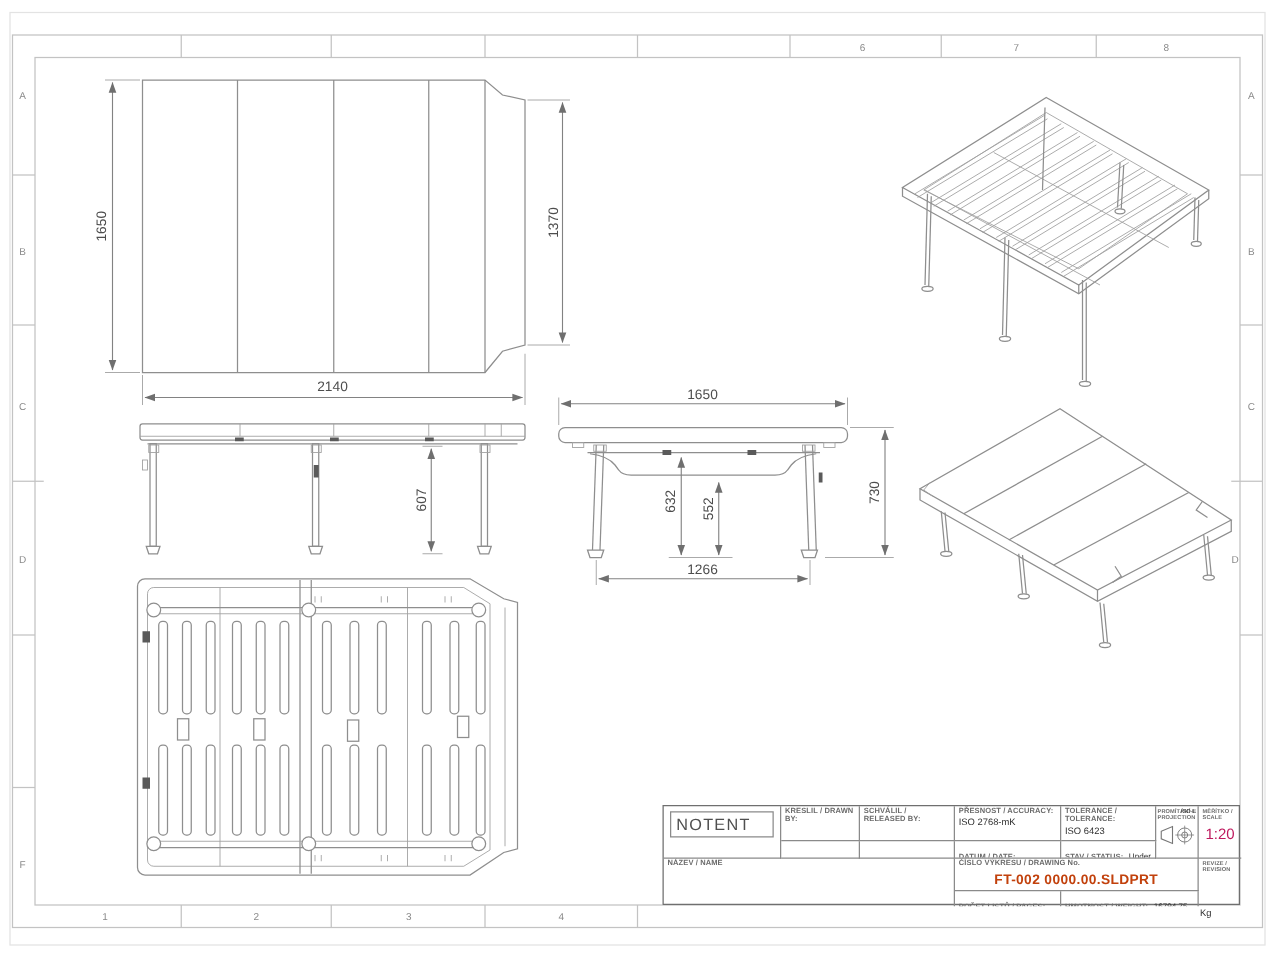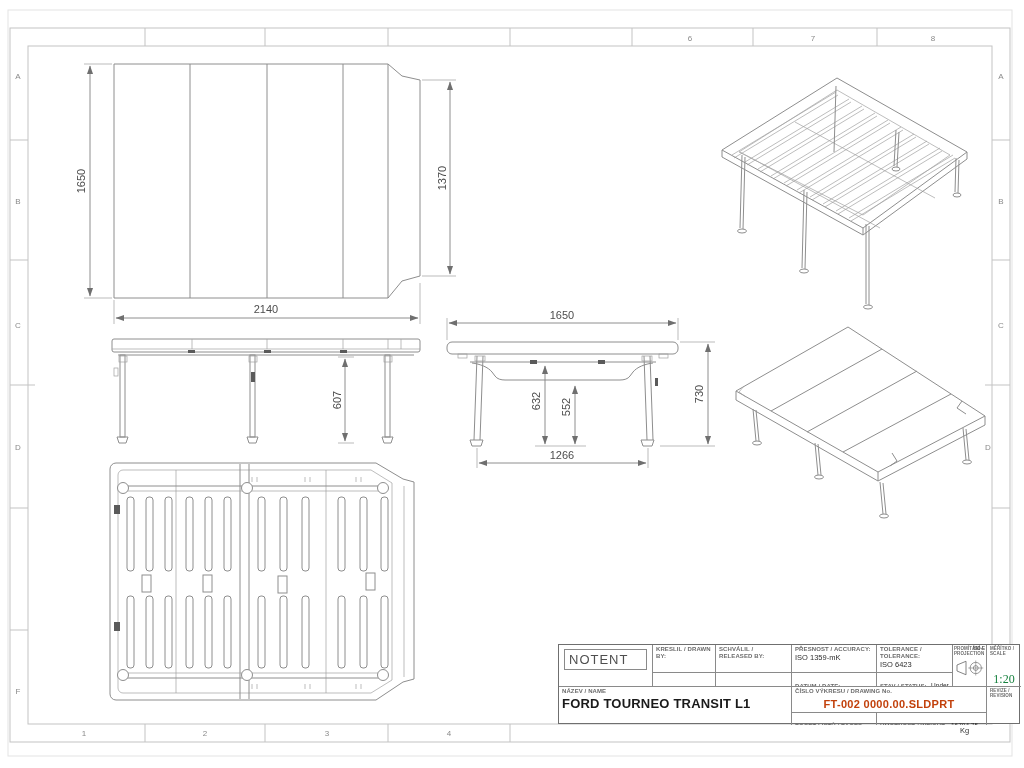--- a/index.html
+++ b/index.html
@@ -16,34 +16,34 @@
   .edge{stroke:#e3e3e3;fill:none;stroke-width:1;}
   text.d{font:11px "Liberation Sans",sans-serif;fill:#4d4d4d;}
   text.z{font:8px "Liberation Sans",sans-serif;fill:#8a8a8a;}
 
   
   #notes{position:absolute;left:532px;top:568px;color:#1b1b1b;}
   #notes .h{font-size:17px;font-weight:bold;letter-spacing:.2px;}
   #notes .l{font-size:16px;margin-top:4px;color:#2a2a2a;}
 
   
-  #tb{position:absolute;left:558px;top:644px;width:462px;height:80px;
+  #tb{position:absolute;left:530px;top:644px;width:462px;height:80px;
       display:grid;grid-template-columns:94px 63px 76px 85px 76px 34px 34px;
       grid-template-rows:28px 14px 26px 12px;border:1.5px solid #6f6f6f;
       box-sizing:border-box;background:#fff;}
   #tb>div{border-right:1px solid #8a8a8a;border-bottom:1px solid #8a8a8a;
       box-sizing:border-box;padding:1px 3px;overflow:hidden;position:relative;}
   .lbl{font-size:6px;font-weight:bold;color:#6b6b6b;line-height:7px;letter-spacing:.1px;}
   .val{font-size:7.5px;color:#2e2e2e;line-height:9px;}
   .inline-val{font-size:6.5px;color:#2e2e2e;font-weight:normal;}
   #notent-box{border:1px solid #8a8a8a;margin:3px 2px;padding:2px 4px;
       font-size:13px;color:#4f4f4f;letter-spacing:1px;font-weight:400;}
   .name-val{font-size:13px;font-weight:bold;color:#1a1a1a;margin-top:1px;letter-spacing:.2px;}
   .dwgno{font-size:11px;font-weight:bold;color:#c2410c;text-align:center;margin-top:3px;letter-spacing:.3px;}
-  .scaleval{font-size:12px;color:#15803d;text-align:center;margin-top:16px;font-family:Liberation Serif, serif;}
+  .scaleval{font-size:12px;color:#be185d;text-align:center;margin-top:4px;}
   #kg{position:absolute;left:960px;top:726px;font-size:7.5px;color:#333;}
 </style>
 </head>
 <body>
 
 <div id="sheet">
 
 <svg width="1024" height="768" viewBox="0 0 1024 768">
   <defs>
     <marker id="ar" viewBox="0 0 10 10" refX="9" refY="5" markerWidth="10" markerHeight="10" orient="auto-start-reverse">
@@ -345,21 +345,21 @@
     <div id="notent-box">NOTENT</div>
   </div>
   <div style="grid-column:2;grid-row:1;">
     <div class="lbl">KRESLIL / DRAWN BY:</div>
   </div>
   <div style="grid-column:3;grid-row:1;">
     <div class="lbl">SCHVÁLIL / RELEASED BY:</div>
   </div>
   <div style="grid-column:4;grid-row:1;">
     <div class="lbl">PŘESNOST / ACCURACY:</div>
-    <div class="val">ISO 1359-mK</div>
+    <div class="val">ISO 2768-mK</div>
   </div>
   <div style="grid-column:5;grid-row:1;">
     <div class="lbl">TOLERANCE / TOLERANCE:</div>
     <div class="val">ISO 6423</div>
   </div>
   <div style="grid-column:6;grid-row:1 / span 2;padding:1px 1px;">
     <div class="lbl" style="font-size:4.5px;line-height:5px;">PROMÍTÁNÍ / PROJECTION</div>
     <svg width="30" height="24" viewBox="0 0 40 30" style="position:static;">
       <path d="M4,11 L16,6 L16,24 L4,19 Z" fill="none" stroke="#777" stroke-width="1.2"></path>
       <circle cx="29" cy="15" r="7.5" fill="none" stroke="#777" stroke-width="1"></circle>
@@ -380,21 +380,20 @@
     <span class="lbl">DATUM / DATE:</span>
     
   </div>
   <div style="grid-column:5;grid-row:2;">
     <span class="lbl">STAV / STATUS:</span>
     <span class="inline-val">Under Change</span>
   </div>
 
   <div style="grid-column:1 / span 3;grid-row:3 / span 2;border-bottom:none;">
     <div class="lbl">NÁZEV / NAME</div>
-    <div class="name-val">FORD TOURNEO TRANSIT L1</div>
   </div>
   <div style="grid-column:4 / span 3;grid-row:3;">
     <div class="lbl">ČÍSLO VÝKRESU / DRAWING No.</div>
     <div class="dwgno">FT-002 0000.00.SLDPRT</div>
   </div>
   <div style="grid-column:7;grid-row:3 / span 2;border-right:none;border-bottom:none;">
     <div class="lbl" style="font-size:4.5px;line-height:5px;">REVIZE / REVISION</div>
   </div>
   <div style="grid-column:4;grid-row:4;border-bottom:none;">
     <span class="lbl">POČET LISTŮ / PAGES:</span>

